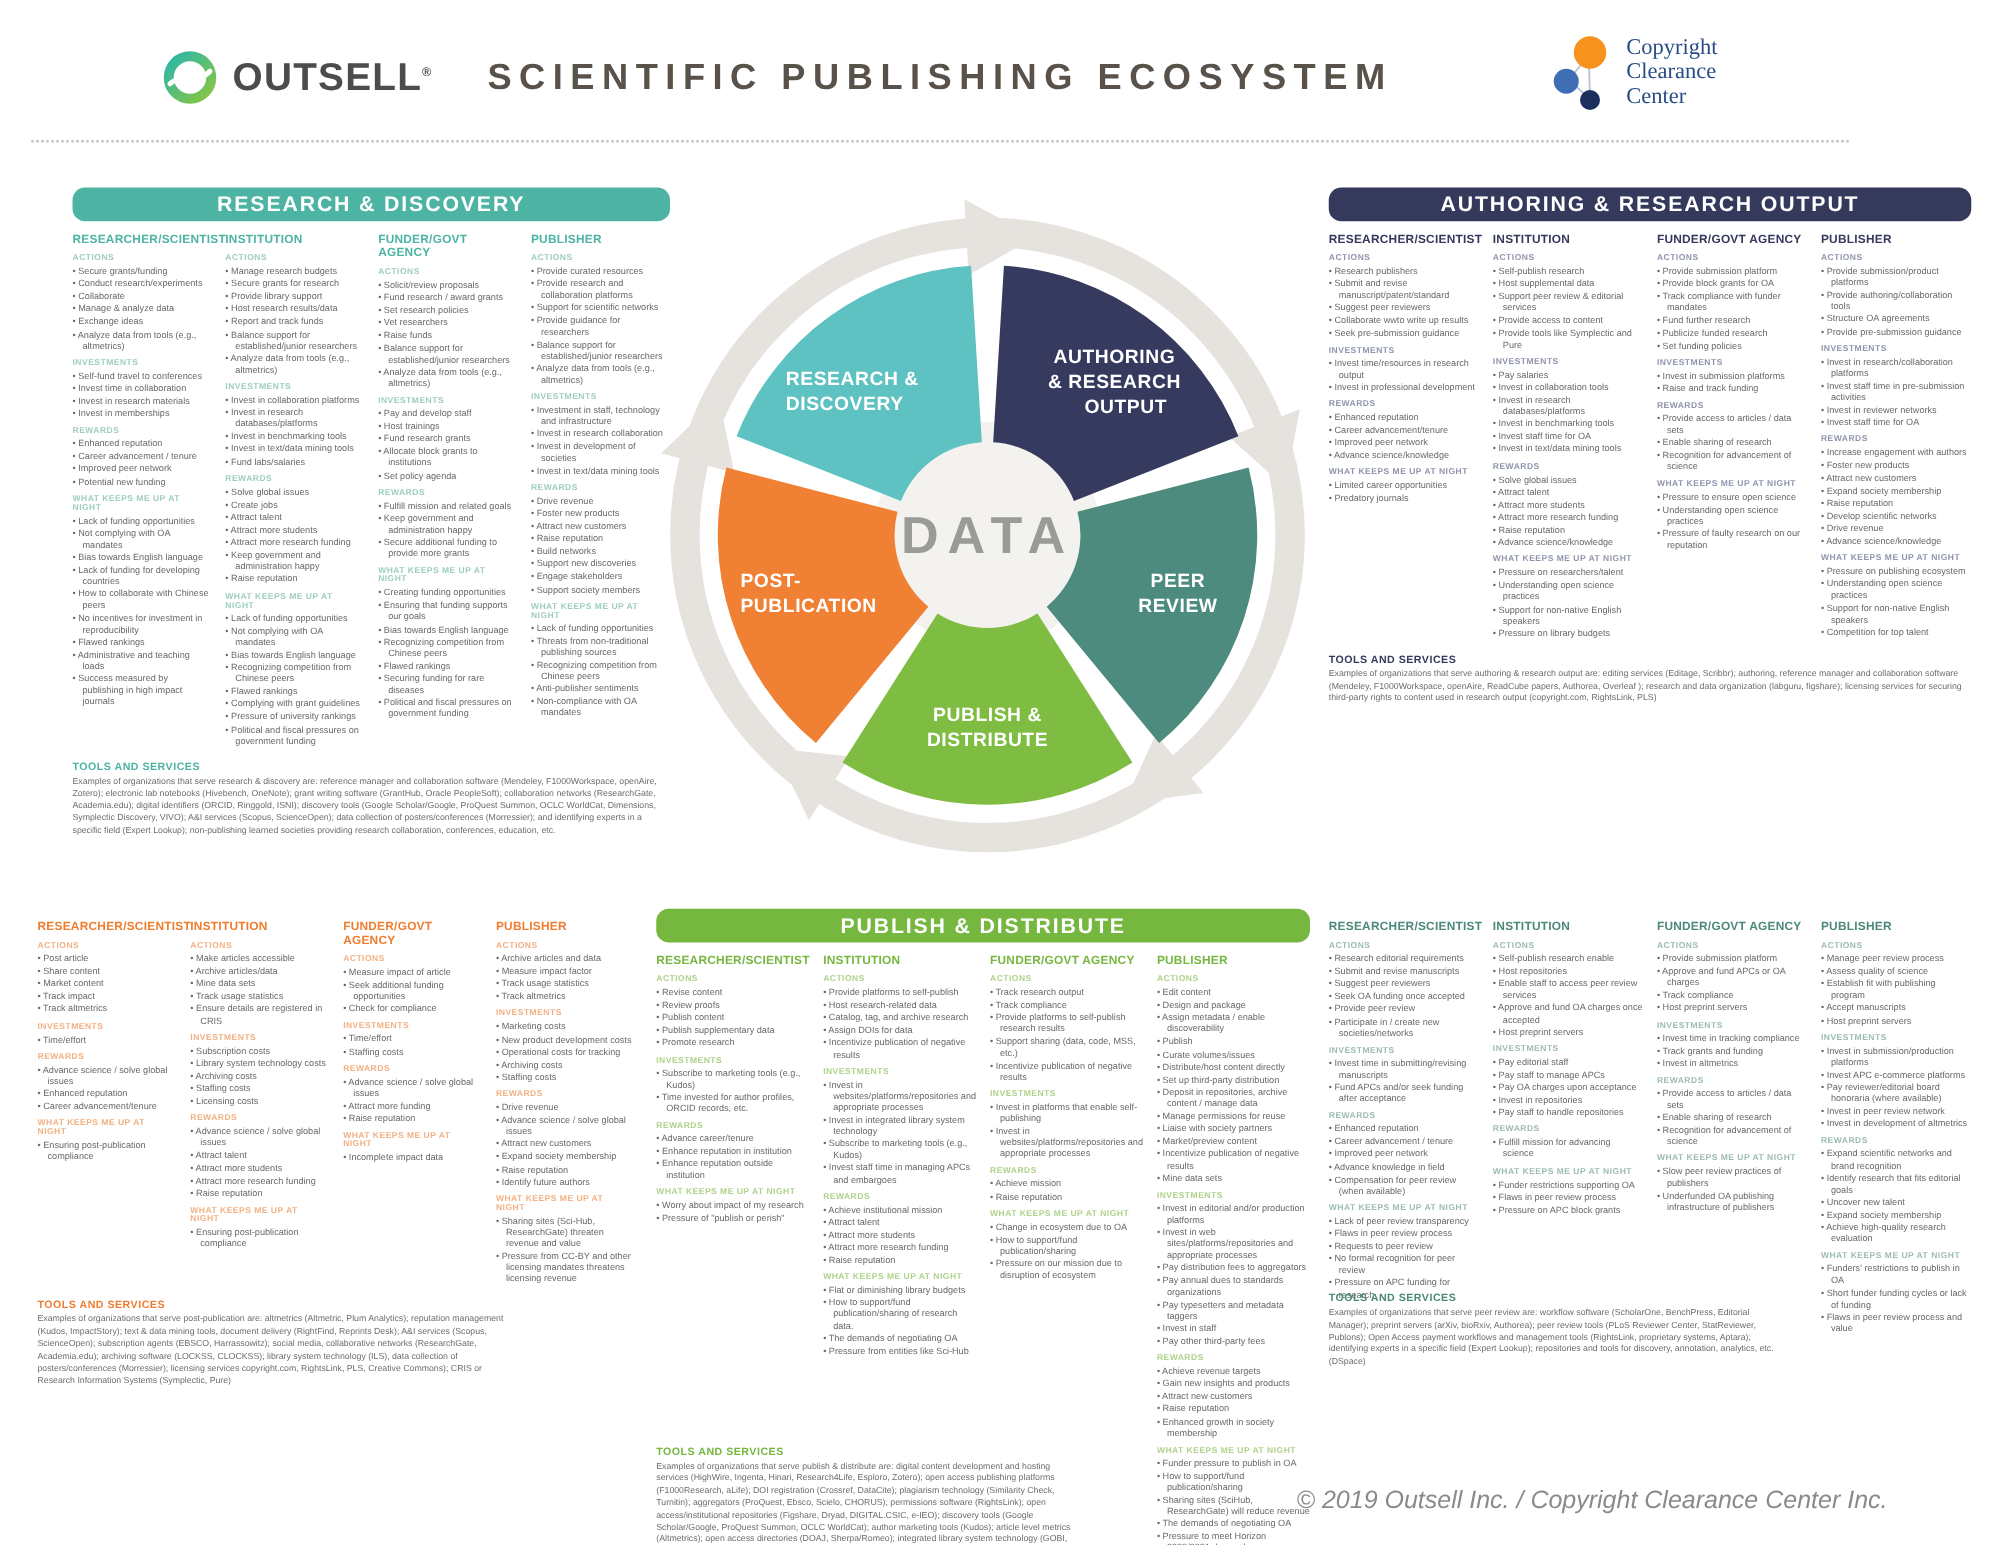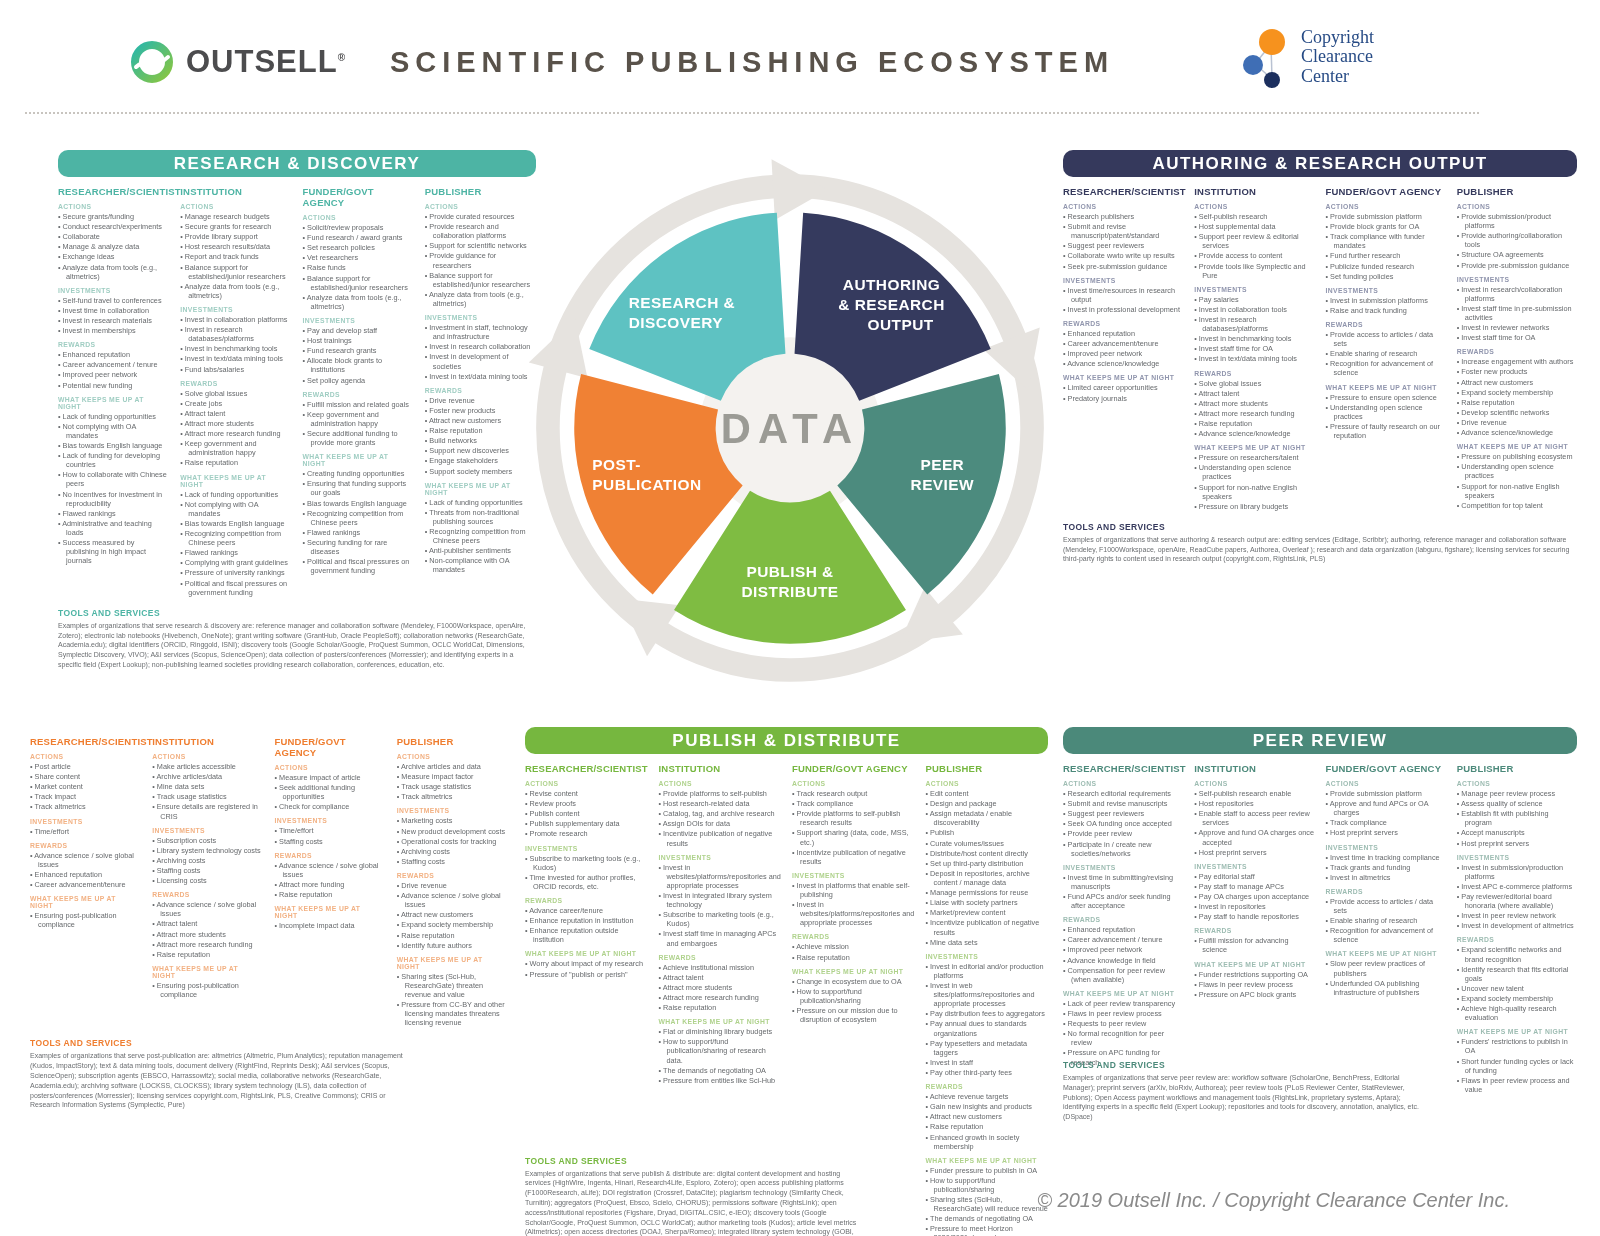--- a/index.html
+++ b/index.html
@@ -551,21 +551,20 @@
         <div class="item">Pressure to meet Horizon 2020/2021 demands</div>
       </div>
     </div>
   <div class="tools">
     <div class="tlabel">TOOLS AND SERVICES</div>
     <div class="ttext">Examples of organizations that serve publish &amp; distribute are: digital content development and hosting services (HighWire, Ingenta, Hinari, Research4Life, Esploro, Zotero); open access publishing platforms (F1000Research, aLife); DOI registration (Crossref, DataCite); plagiarism technology (Similarity Check, Turnitin); aggregators (ProQuest, Ebsco, Scielo, CHORUS); permissions software (RightsLink); open access/institutional repositories (Figshare, Dryad, DIGITAL.CSIC, e-IEO); discovery tools (Google Scholar/Google, ProQuest Summon, OCLC WorldCat); author marketing tools (Kudos); article level metrics (Altmetrics); open access directories (DOAJ, Sherpa/Romeo); integrated library system technology (GOBI, Innovative, OCLC); sharing "guidelines" (Creative Commons, CCC)</div>
   </div>
 </div>
 
 <div class="panel panel-peer" style="--accent: #4b897a; --soft: #9dbcb2;">
-  <div class="bar">PEER REVIEW</div>
   <div class="cols">
       <div class="col">
         <div class="role">RESEARCHER/SCIENTIST</div>
         <div class="slabel">ACTIONS</div>
         <div class="item">Research editorial requirements</div>
         <div class="item">Submit and revise manuscripts</div>
         <div class="item">Suggest peer reviewers</div>
         <div class="item">Seek OA funding once accepted</div>
         <div class="item">Provide peer review</div>
         <div class="item">Participate in / create new societies/networks</div>

